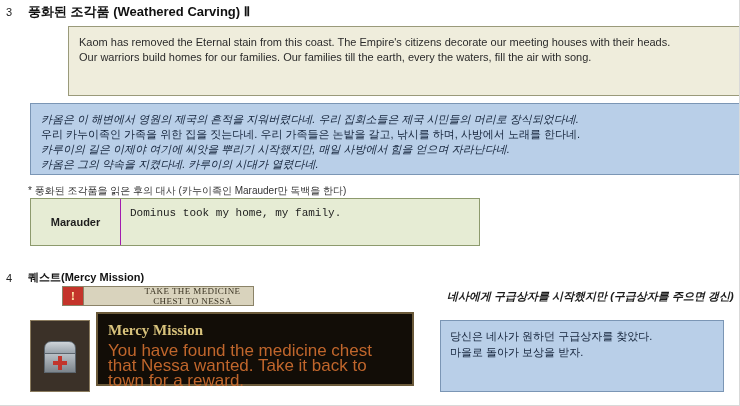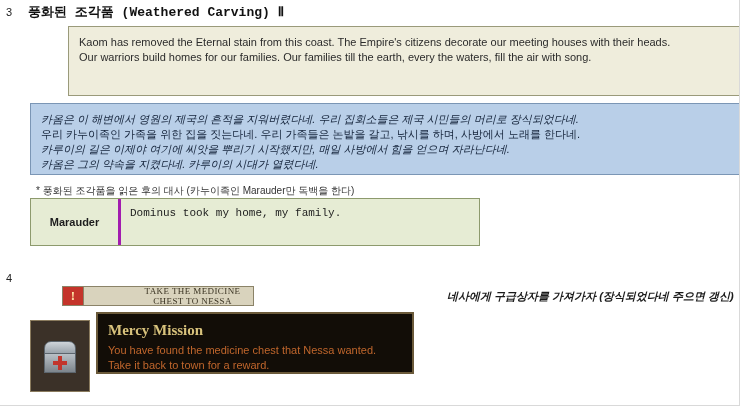--- a/index.html
+++ b/index.html
@@ -29,21 +29,20 @@
     font-size: 11px;
     color: #222;
   }
   .sec3-title {
     position: absolute;
     left: 28px;
     top: 3px;
     font-size: 13px;
     font-weight: bold;
     color: #111;
-    font-family: Liberation Mono, monospace;
   }
 
   .box-eng {
     position: absolute;
     left: 30px;
     top: 26px;
     width: 694px;
     height: 70px;
     background: #efeddc;
     border: 1px solid #9a9a7a;
@@ -78,37 +77,36 @@
   .em-it {
     font-style: italic;
   }
 
   .note-line {
     position: absolute;
     left: 28px;
     top: 184px;
     font-size: 10px;
     color: #333;
-    margin-left: 8px;
   }
 
   .mar-table {
     position: absolute;
     left: 30px;
     top: 198px;
     width: 450px;
     height: 48px;
     border: 1px solid #8d9a6d;
     box-sizing: border-box;
     display: flex;
     background: #e6ecd4;
   }
   .mar-name {
     width: 90px;
-    border-right: 3px solid #a21caf;
+    border-right: 1px solid #a21caf;
     box-sizing: border-box;
     display: flex;
     align-items: center;
     justify-content: center;
     font-size: 11px;
     font-weight: bold;
     color: #1d1d1d;
   }
   .mar-lines {
     flex: 1;
@@ -241,35 +239,35 @@
     width: 14px;
     height: 4px;
     background: #c2352c;
   }
 
   .quest-panel {
     position: absolute;
     left: 96px;
     top: 312px;
     width: 318px;
-    height: 62px;
+    height: 74px;
     background: #120d07;
     border: 2px solid #6b5a3a;
     box-sizing: border-box;
     padding: 8px 10px;
   }
   .quest-panel-title {
     font-size: 15px;
     font-weight: bold;
     color: #d8c27c;
     font-family: "Liberation Serif", serif;
     margin-bottom: 4px;
   }
   .quest-panel-body {
-    font-size: 11px;
+    font-size: 17px;
     line-height: 15px;
     color: #c0662c;
   }
 
   .kor-panel {
     position: absolute;
     left: 440px;
     top: 320px;
     width: 284px;
     height: 72px;
@@ -325,38 +323,43 @@
   <div class="note-line">* 풍화된 조각품을 읽은 후의 대사 (카누이족인 Marauder만 독백을 한다)</div>
 
   <div class="mar-table">
     <div class="mar-name">Marauder</div>
     <div class="mar-lines">
       <div>Dominus took my home, my family.</div>
     </div>
   </div>
 
   <div class="sec4-num">4</div>
+  <div class="sec4-title">퀘스트(Mercy Mission)</div>
 
   <div class="quest-banner">
     <div class="quest-excl">!</div>
     <div class="quest-banner-text">Take the Medicine Chest to Nessa</div>
   </div>
 
-  <div class="kor-caption">네사에게 구급상자를 가져가자 (장식되었다네 주으면 갱신)</div>
+  <div class="kor-caption">네사에게 구급상자를 시작했지만 (구급상자를 주으면 갱신)</div>
 
   <div class="icon-box">
     <div class="icon-inner">
       <div class="chest-lid"></div>
       <div class="chest-body"></div>
       <div class="chest-cross-v"></div>
       <div class="chest-cross-h"></div>
     </div>
   </div>
 
   <div class="quest-panel">
     <div class="quest-panel-title">Mercy Mission</div>
     <div class="quest-panel-body">You have found the medicine chest that Nessa wanted. Take it back to town for a reward.</div>
   </div>
 
+  <div class="kor-panel">
+    <div>당신은 네사가 원하던 구급상자를 찾았다.</div>
+    <div>마을로 돌아가 보상을 받자.</div>
+  </div>
 
   <div class="edge-right"></div>
   <div class="edge-bottom"></div>
 </div>
 
 </body></html>

